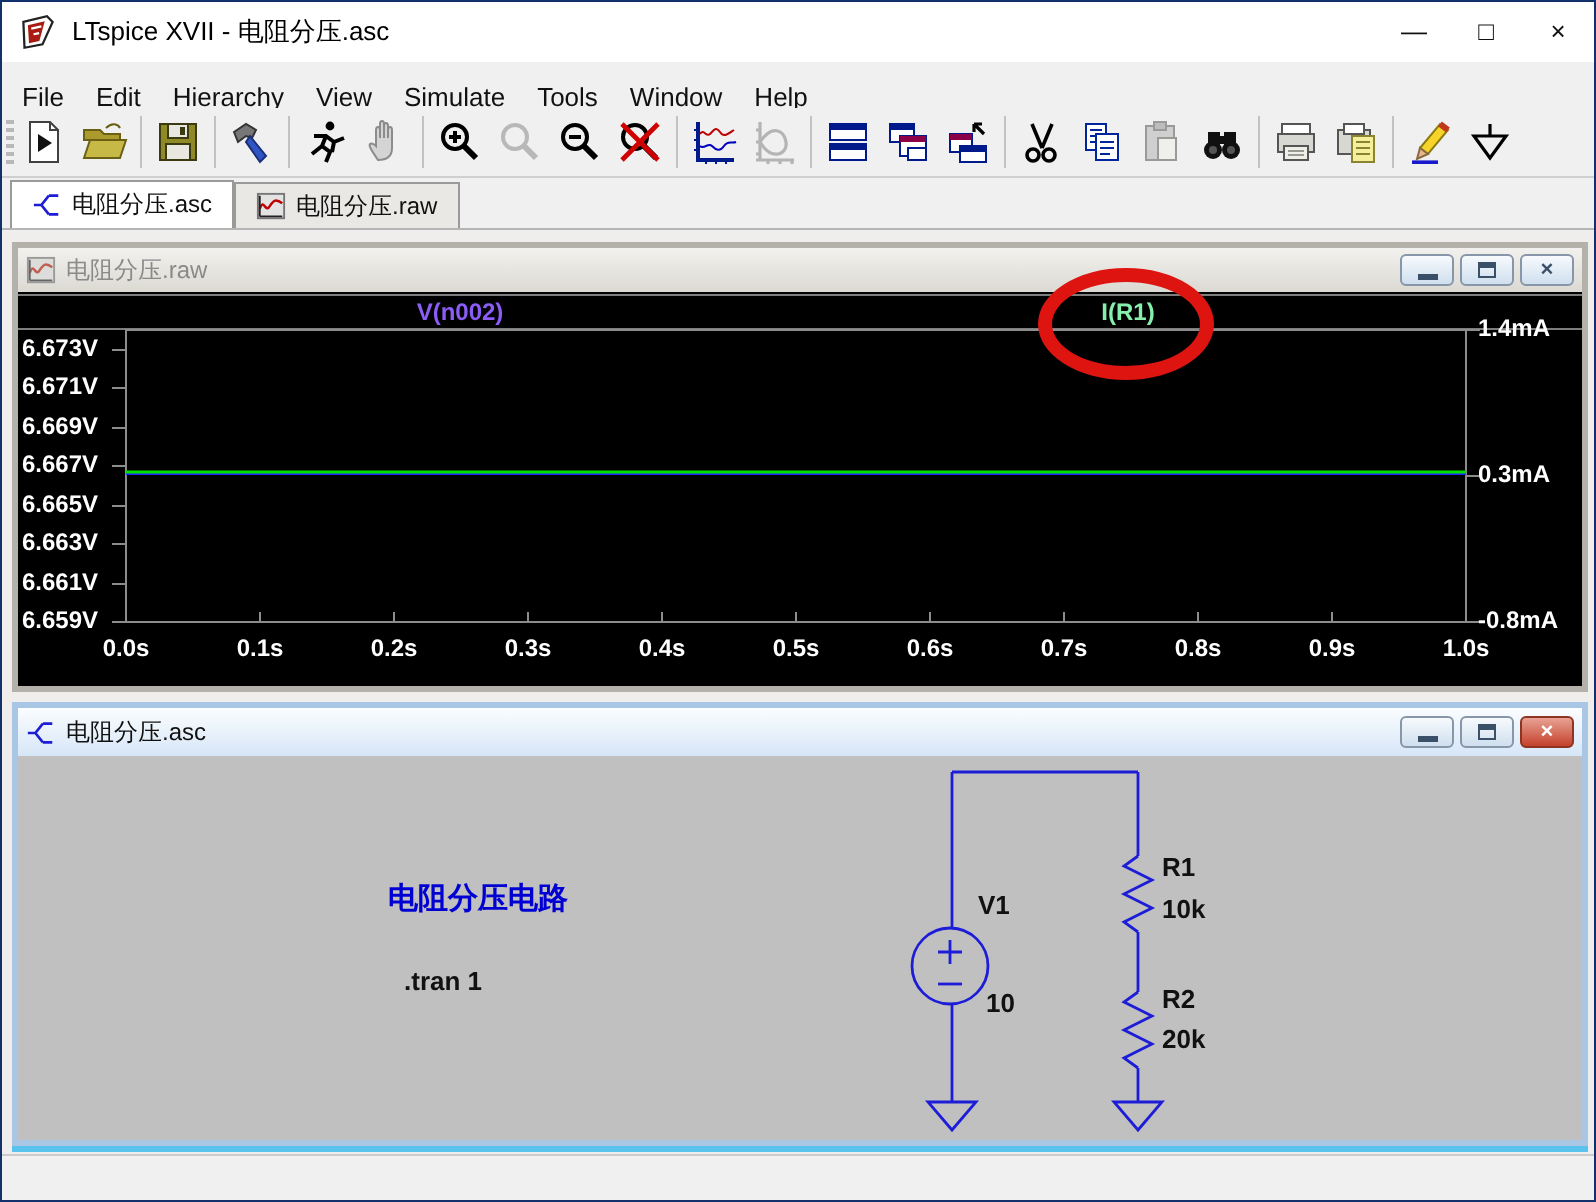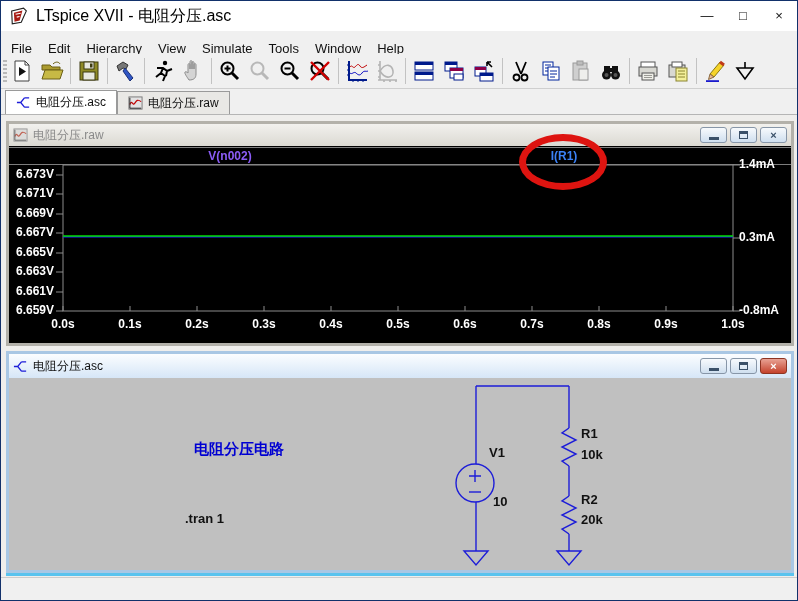--- a/index.html
+++ b/index.html
@@ -4,21 +4,21 @@
 <style>
   * { margin:0; padding:0; box-sizing:border-box; }
   body { font-family:"Liberation Sans", sans-serif; background:#888; }
   #app { position:relative; width:798px; height:601px; background:#f0f0f0;
          border:1px solid #12316b; overflow:hidden; }
 
   
   .titlebar { position:absolute; left:0; top:0; width:100%; height:30px; background:#fff;
               display:flex; align-items:center; }
   .app-icon { width:18px; height:18px; margin:0 8px 0 9px; }
-  .title-text { font-size:16px; color:#000; }
+  .title-text { font-size:13px; color:#000; }
   .cap-group { position:absolute; right:0; top:0; height:30px; display:flex; }
   .cap-btn { width:36px; height:30px; text-align:center; line-height:30px; font-size:13px; color:#111; }
 
   
   .menubar { position:absolute; left:0; top:30px; width:100%; height:35px; background:#f0f0f0;
              display:flex; align-items:center; padding-left:2px; border-bottom:1px solid #e2e2e2; }
   .menu-item { font-size:13px; color:#111; padding:3px 8px; }
   .menu-key { text-decoration:underline; }
 
   
@@ -53,26 +53,26 @@
   .wbtn { width:27px; height:16px; border:1px solid #8796a8; border-radius:3px;
           background:linear-gradient(#f7fafd,#cfdfef); display:flex; align-items:center;
           justify-content:center; font-size:11px; color:#3a5068; font-weight:bold; line-height:1; }
   .wbtn.red { background:linear-gradient(#e8a294,#c4422c); border-color:#8e3422; color:#fff; }
   .g-min { width:10px; height:3px; background:#3a5068; margin-top:6px; }
   .g-rest { width:9px; height:8px; border:1px solid #3a5068; border-top:3px solid #3a5068; }
 
   
   .plot-client { position:absolute; left:0px; top:22px; width:782px; height:197px; background:#000; }
   .plot-label { position:absolute; color:#fff; font-size:12px; font-weight:bold; }
-  .lt { left:2px; width:48px; text-align:center; }
+  .lt { left:2px; width:48px; text-align:left; }
   .rt { left:730px; width:52px; text-align:left; }
   .xt { width:44px; text-align:center; top:171px; }
   .trace-name { position:absolute; top:3px; width:100px; text-align:center; font-size:12px; font-weight:bold; }
   .trace-blue { color:#8b5cf6; }
-  .trace-green { color:#3b82f6; }
+  .trace-green { color:#86efac; }
   .red-circle { position:absolute; left:510px; top:10px; width:88px; height:56px;
                 border:7px solid #de1410; border-radius:50%; z-index:6; }
 
   
   .schem-client { position:absolute; left:0; top:24px; width:782px; height:192px; }
   .sch-label { position:absolute; font-size:13px; font-weight:bold; color:#111; }
   .sch-heading { position:absolute; font-size:15px; font-weight:bold; color:#0000d2; }
 
   
   .statusbar { position:absolute; left:0; top:576px; width:100%; height:25px;
@@ -447,19 +447,19 @@
         </svg>
 
         <span class="sch-label" style="left:480px; top:67px;">V1</span>
         <span class="sch-label" style="left:484px; top:116px;">10</span>
         <span class="sch-label" style="left:572px; top:48px;">R1</span>
         <span class="sch-label" style="left:572px; top:69px;">10k</span>
         <span class="sch-label" style="left:572px; top:114px;">R2</span>
         <span class="sch-label" style="left:572px; top:134px;">20k</span>
 
         <span class="sch-heading" style="left:185px; top:62px;">电阻分压电路</span>
-        <span class="sch-label" style="left:176px; top:105px;margin-top:28px;">.tran 1</span>
+        <span class="sch-label" style="left:193px; top:105px;">.tran 1</span>
       </div>
     </div>
   </div>
 
   <div class="statusbar"></div>
 </div>
 
 </body></html>

